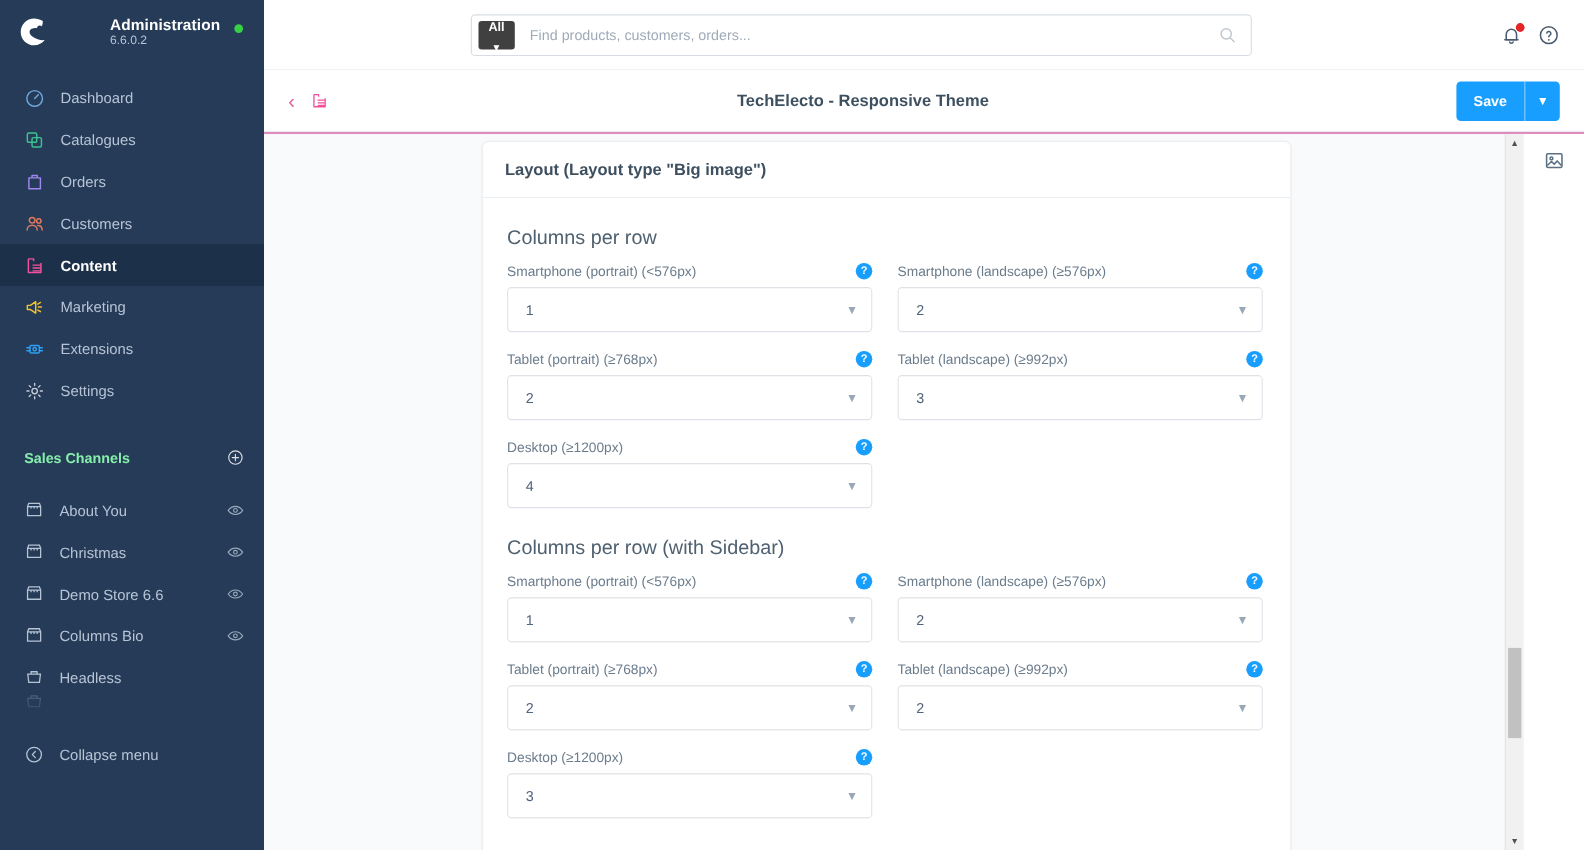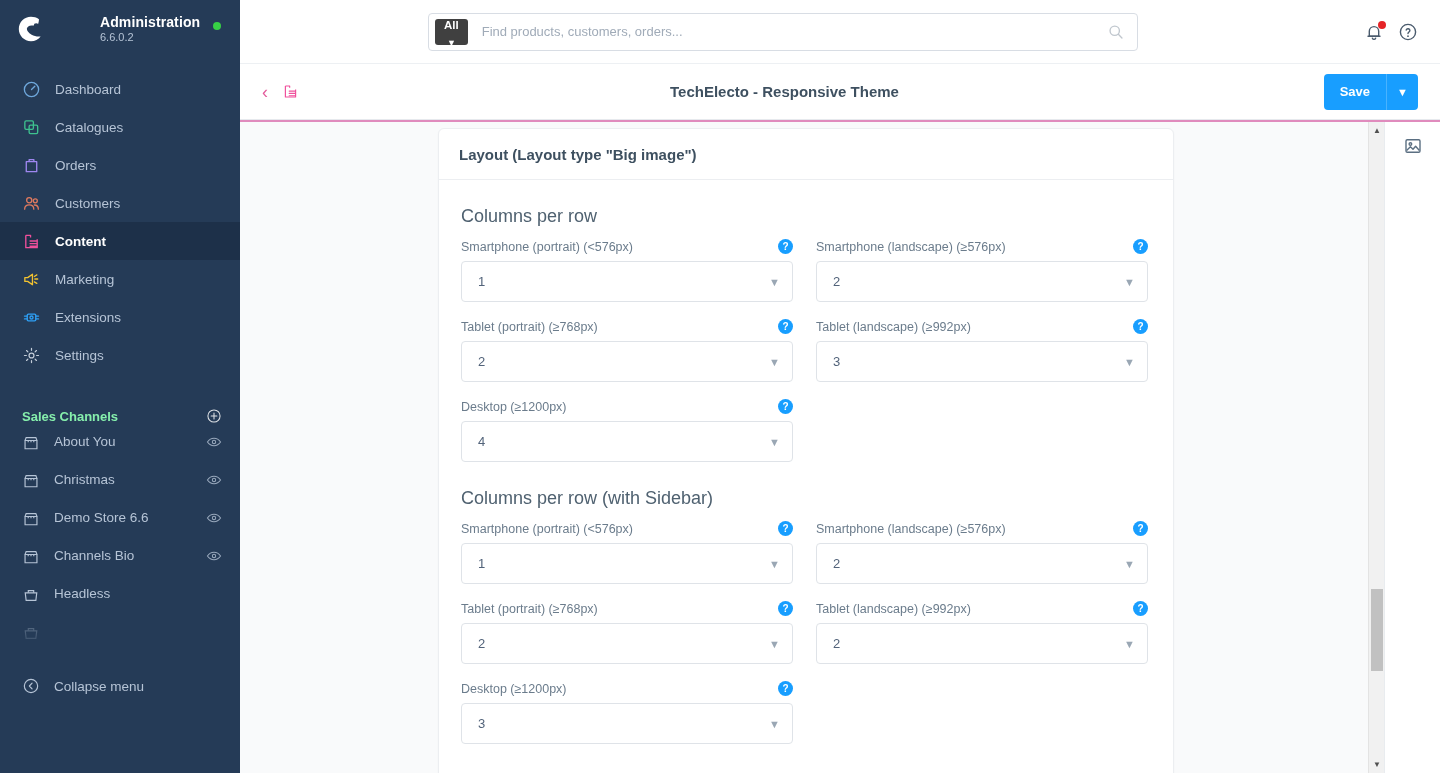--- a/index.html
+++ b/index.html
@@ -46,21 +46,21 @@
   }
 
   .sb-section {
     display: flex; align-items: center; justify-content: space-between;
     padding: 0 18px 0 22px; height: 36px; margin-top: 24px;
     color: #86efac; font-size: 13px; font-weight: bold;
   }
   .plus-ico { width: 16px; height: 16px; opacity: .85; cursor: pointer; }
 
   .channel-item {
-    display: flex; align-items: flex-start; gap: 14px;
+    display: flex; align-items: flex-end; gap: 14px;
     height: 38px; padding: 0 18px 0 22px;
     color: #b6c4d6; font-size: 13.5px; cursor: pointer;
   }
   .channel-item .ico { width: 18px; height: 18px; flex: 0 0 18px; }
   .channel-item .eye { margin-left: auto; width: 16px; height: 16px; opacity: .8; }
   .channel-item.clipped { opacity: .35; height: 22px; overflow: hidden; }
 
   .sb-fade {
     position: absolute; left: 0; right: 0; bottom: 106px; height: 42px;
     background: linear-gradient(to bottom, rgba(37,59,87,0) 0%, #253b57 72%);
@@ -358,21 +358,21 @@
             <circle cx="10" cy="10" r="2.1"></circle>
           </svg>
       </div>
 
       <div class="channel-item">
         <svg class="ico" viewBox="0 0 20 20" fill="none" stroke="#b6c4d6" stroke-width="1.3">
             <path d="M3.4 7.2h13.2v9.2H3.4z"></path>
             <path d="M3.4 7.2L4.6 4h10.8l1.2 3.2"></path>
             <path d="M6.9 7.2v2.1M10 7.2v2.1M13.1 7.2v2.1"></path>
           </svg>
-        <span>Channels Bio</span>
+        <span>Columns Bio</span>
         <svg class="eye" viewBox="0 0 20 20" fill="none" stroke="#b6c4d6" stroke-width="1.3">
             <path d="M1.8 10S5 5.4 10 5.4 18.2 10 18.2 10 15 14.6 10 14.6 1.8 10 1.8 10z"></path>
             <circle cx="10" cy="10" r="2.1"></circle>
           </svg>
       </div>
 
       <div class="channel-item">
         <svg class="ico" viewBox="0 0 20 20" fill="none" stroke="#b6c4d6" stroke-width="1.3">
             <path d="M3.6 7.6h12.8l-1 8.4H4.6z"></path>
             <path d="M7 7.6V5.2h6v2.4"></path>

